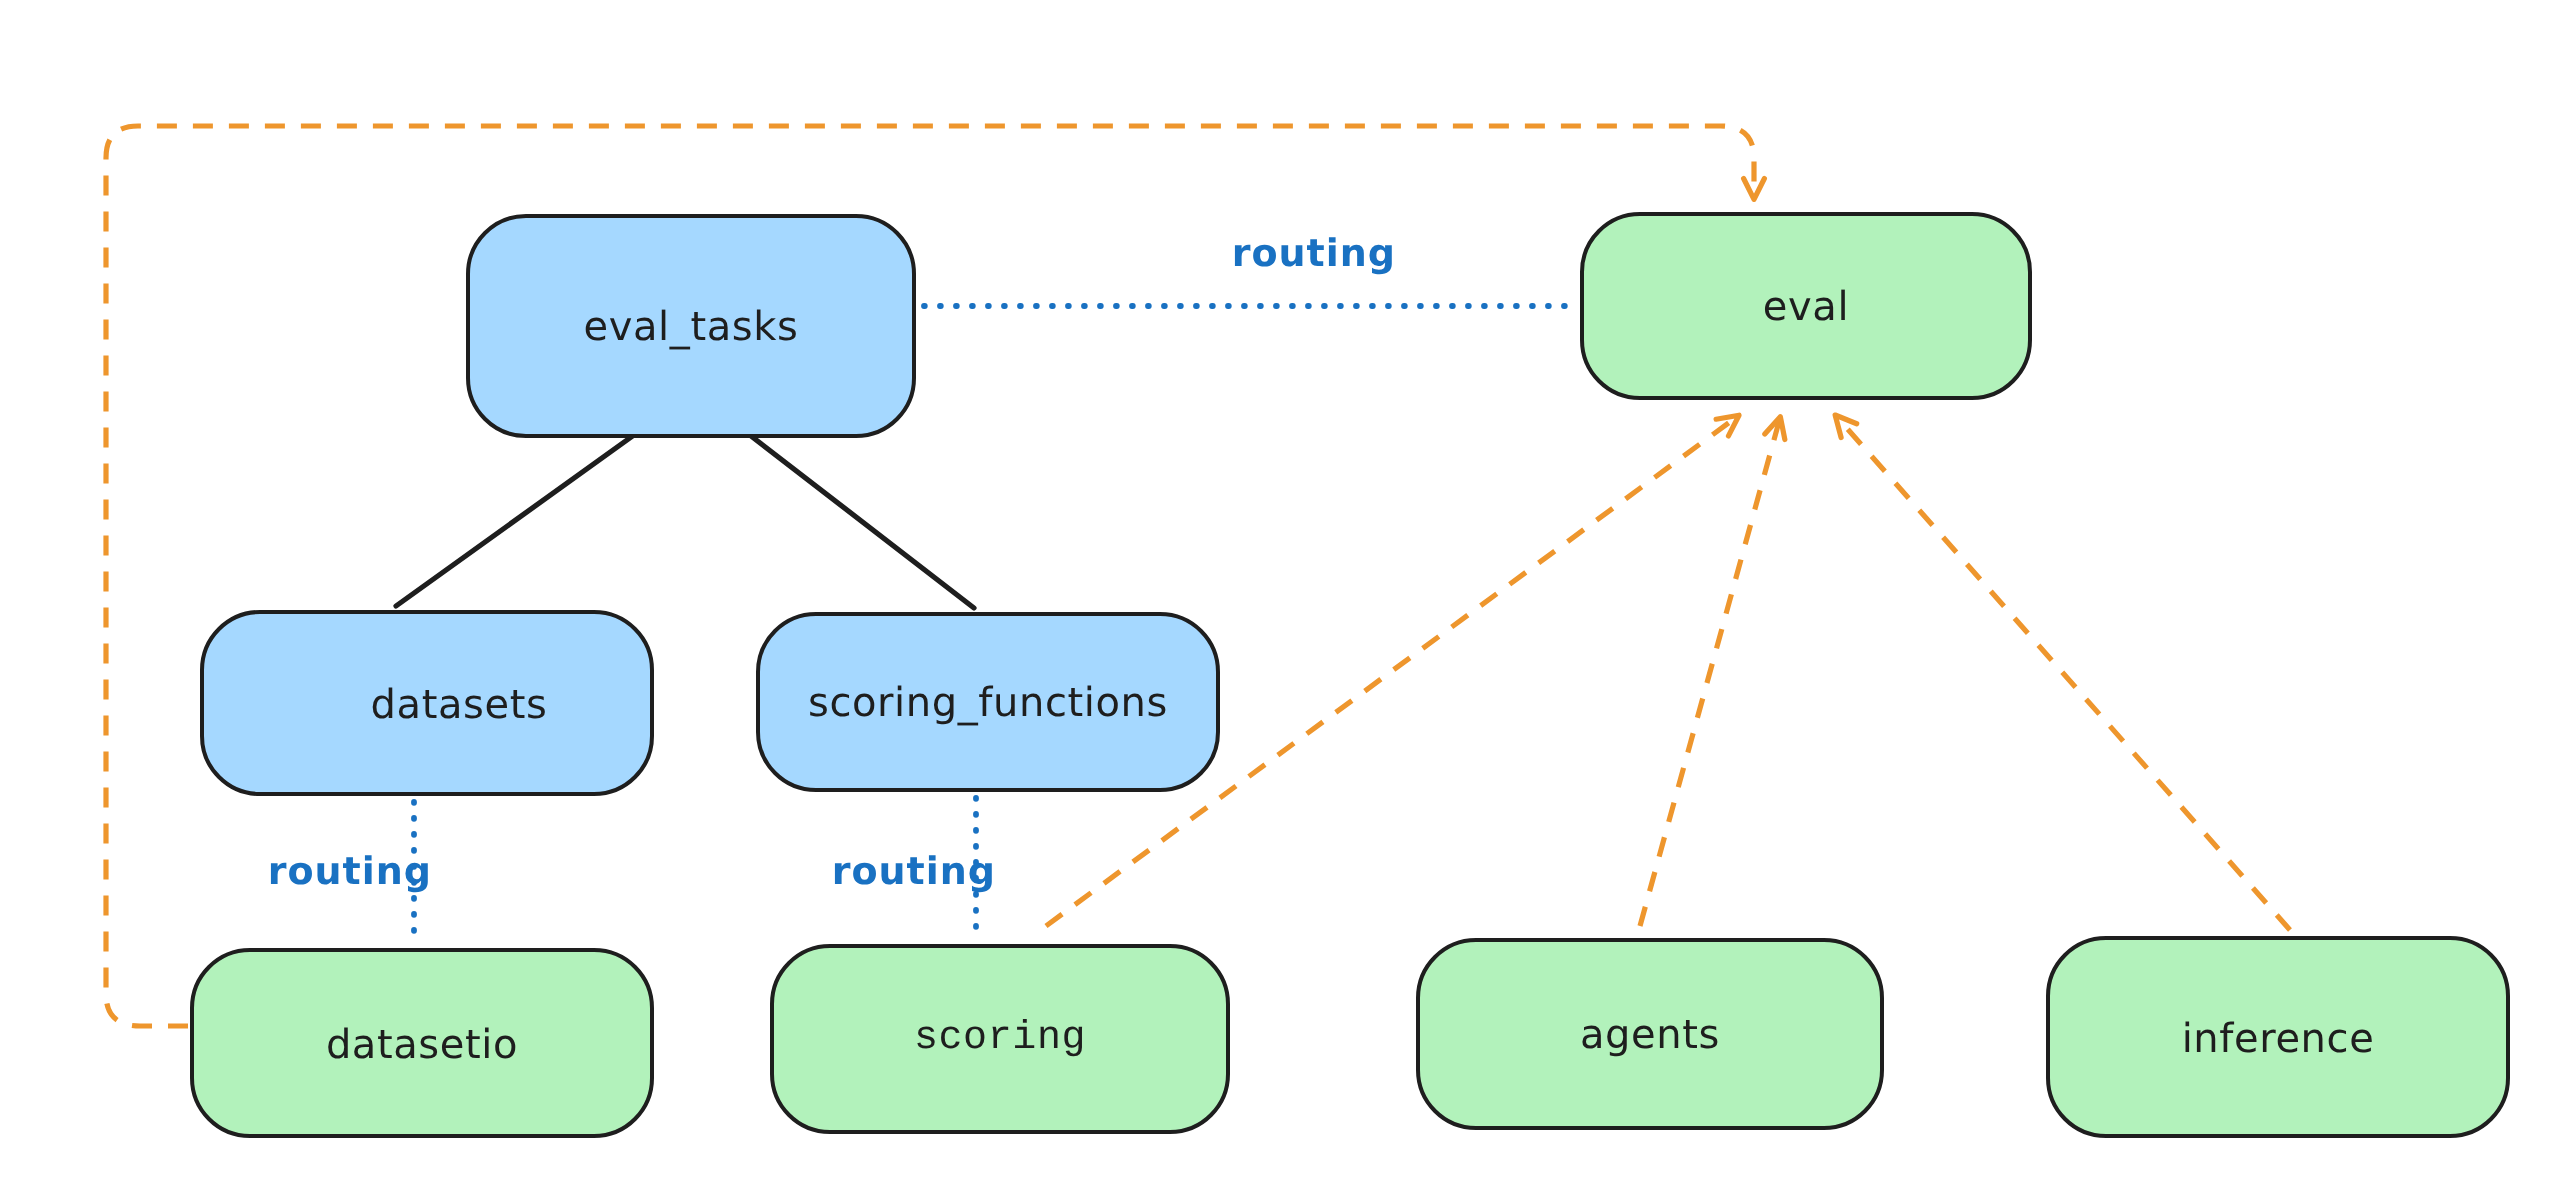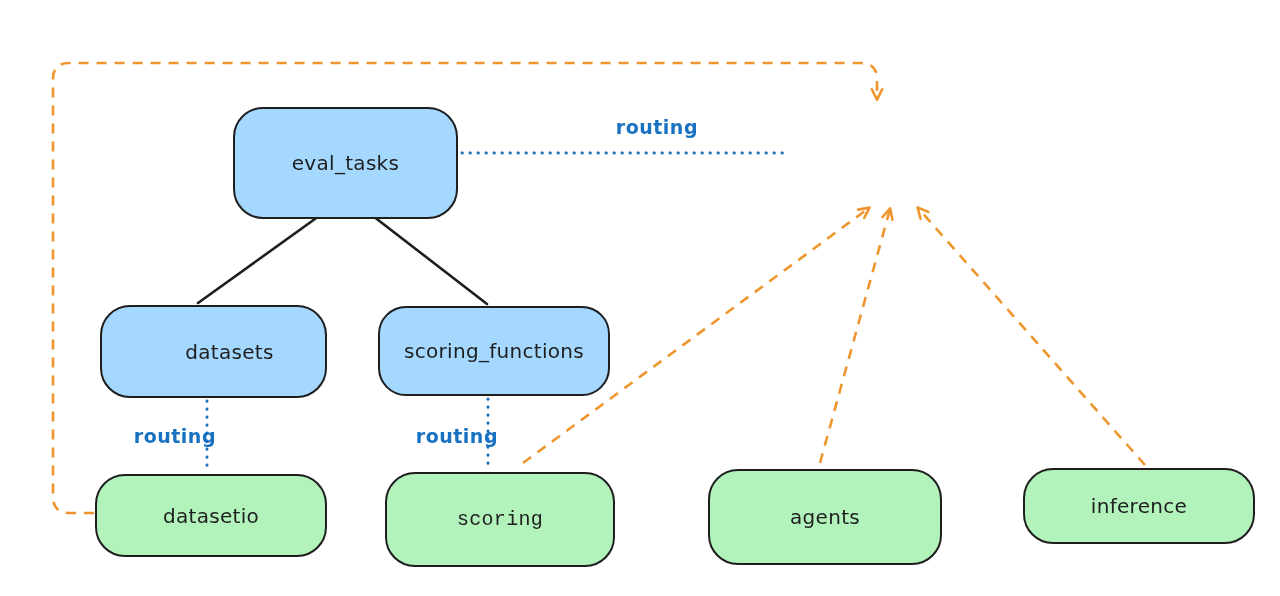--- a/index.html
+++ b/index.html
@@ -103,34 +103,37 @@
     <path class="dashed-edge" marker-end="url(#ah-orange)" d="M820 463 L890 209"></path>
     <path class="dashed-edge" marker-end="url(#ah-orange)" d="M1145 465 L918 208"></path>
   </svg>
 
   <div class="node blue" style="left:233px; top:107px; width:225px; height:112px;">
     <span>eval_tasks</span>
   </div>
   <div class="node blue" style="left:100px; top:305px; width:227px; height:93px;padding-left:32px;">
     <span>datasets</span>
   </div>
-  <div class="node blue" style="left:378px; top:306px; width:232px; height:90px;border-radius:28px;">
+  <div class="node blue" style="left:378px; top:306px; width:232px; height:90px;">
     <span>scoring_functions</span>
   </div>
 
-  <div class="node green" style="left:95px; top:474px; width:232px; height:83px;">
+  <div class="node green" style="left:790px; top:106px; width:226px; height:94px;">
+    <span>eval</span>
+  </div>
+  <div class="node green" style="left:95px; top:474px; width:232px; height:95px;">
     <span>datasetio</span>
   </div>
   <div class="node green" style="left:385px; top:472px; width:230px; height:95px;font-family:Liberation Mono, monospace;">
     <span>scoring</span>
   </div>
   <div class="node green" style="left:708px; top:469px; width:234px; height:96px;">
     <span>agents</span>
   </div>
-  <div class="node green" style="left:1023px; top:468px; width:232px; height:76px;">
+  <div class="node green" style="left:1023px; top:468px; width:232px; height:101px;">
     <span>inference</span>
   </div>
 
   <div class="edge-label" style="left:538px; top:116px; width:160px;">routing</div>
   <div class="edge-label" style="left:96px; top:425px; width:120px;">routing</div>
   <div class="edge-label" style="left:378px; top:425px; width:120px;">routing</div>
 
 </div>
 
 </body></html>

